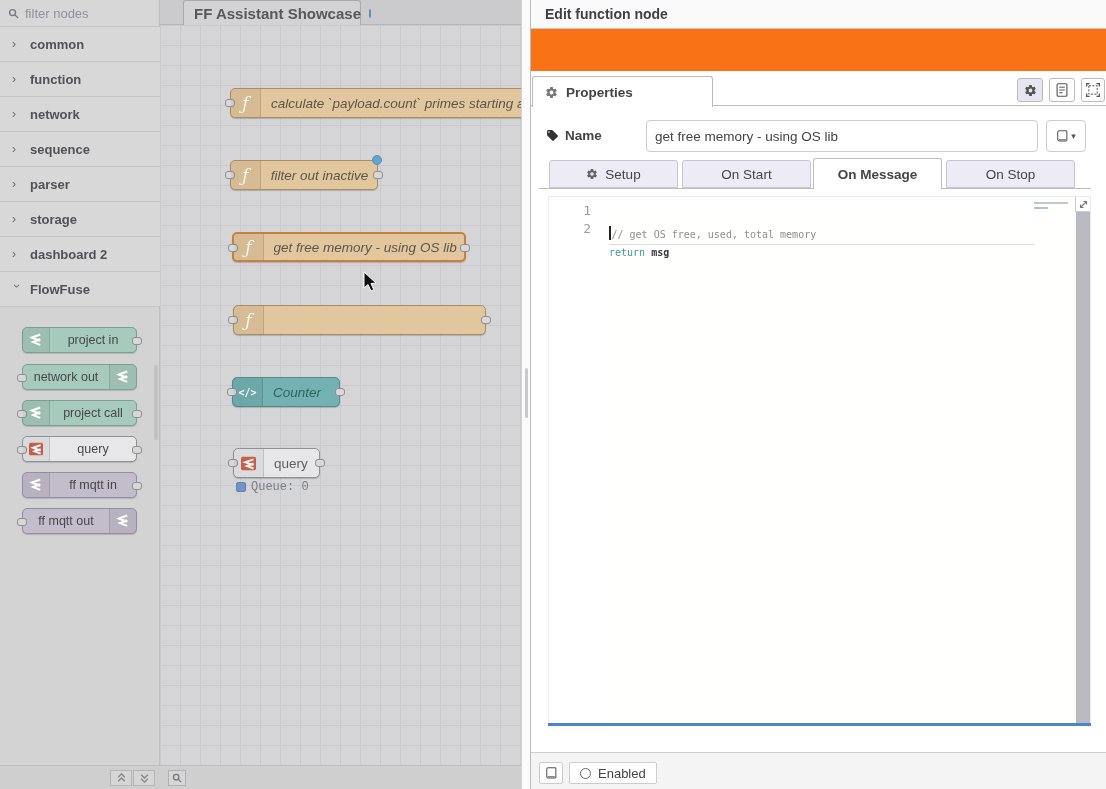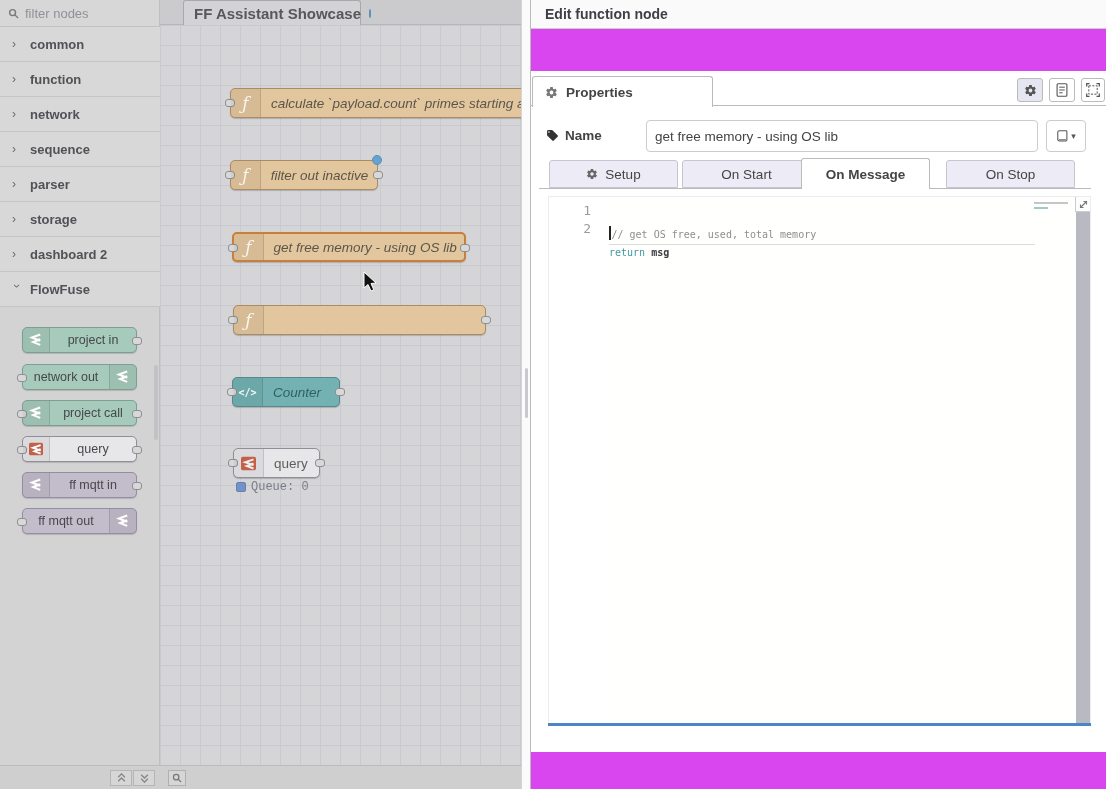--- a/index.html
+++ b/index.html
@@ -82,21 +82,21 @@
           border:1px solid #b0b0b4; display:flex; align-items:center; justify-content:center; cursor:pointer; }
   #cursor { position:absolute; left:203px; top:246px; width:16px; height:22px; }
 
   
   #tray-resizer { position:absolute; left:521px; top:0; width:9px; height:789px; background:#fbfbfc;
           border-left:1px solid #d4d4d6; cursor:col-resize; }
   #tray-resizer .handle { position:absolute; left:3px; top:368px; width:3px; height:50px;
           background:#c9c9ce; border-radius:2px; }
 
   
-  #tray { position:absolute; left:530px; top:0; width:576px; height:789px; background:#d946ef;
+  #tray { position:absolute; left:530px; top:0; width:576px; height:789px; background:#f97316;
           border-left:1px solid #bbb; }
   #tray-header { position:absolute; left:0; top:0; width:100%; height:29px; background:#fafafa;
           border-bottom:1px solid #ccc; display:flex; align-items:center; padding-left:14px; }
   #tray-title { font-size:14px; font-weight:bold; color:#3f3f45; }
   #tray-toolbar { position:absolute; left:0; top:29px; width:100%; height:42px; background:#fafafa;
           border-bottom:1px solid #ccc; }
   .btn { position:absolute; top:6px; height:29px; border:1px solid #ccc; border-radius:2px;
           background:#fff; font-size:13.5px; color:#4a4a4a; display:flex; align-items:center;
           justify-content:center; cursor:pointer; }
   #btn-delete { left:8px; width:59px; color:#999; }
@@ -125,21 +125,21 @@
           border-radius:4px; background:#fff; display:flex; align-items:center; justify-content:center;
           gap:3px; cursor:pointer; color:#555; }
 
   #func-tabs { position:absolute; left:0; top:52px; width:576px; height:33px; }
   #func-tabs .rowline { position:absolute; left:8px; top:30px; width:552px; height:1px; background:#bbb; z-index:1; }
   .ftab { position:absolute; top:2px; height:28px; width:129px; background:#edecf6;
           border:1px solid #c6c6d2; border-radius:3px 3px 0 0; display:flex; align-items:center;
           justify-content:center; gap:7px; font-size:13.5px; color:#444; cursor:pointer; z-index:0; }
   .ftab.active { top:0; height:31px; background:#fff; border-color:#bbb; border-bottom:none;
           font-weight:bold; z-index:2; }
-  #ftab-setup { left:18px; } #ftab-onstart { left:151px; } #ftab-onmessage { left:270px; } #ftab-onstop { left:415px; }
+  #ftab-setup { left:18px; } #ftab-onstart { left:151px; } #ftab-onmessage { left:282px; } #ftab-onstop { left:415px; }
 
   
   #editor { position:absolute; left:17px; top:90px; width:543px; height:527px; background:#fffffe;
           border:1px solid #ececee; border-bottom:none; font-family:"DejaVu Sans Mono",monospace; }
   #editor .gutter { position:absolute; left:0; top:0; width:58px; height:100%; background:#fff; }
   .lnum { position:absolute; right:16px; font-size:13px; color:#9b9ba3; line-height:18px; }
   .codeline { position:absolute; left:60px; font-size:10px; line-height:18px; white-space:pre;margin-top:24px; }
   .codeline.active { border-bottom:1px solid #dcdcdc; width:426px; }
   .cursorbar { display:inline-block; width:1.5px; height:14px; background:#222; vertical-align:-2px; margin-right:1px; }
   .tok-comment { color:#8e908c; }
@@ -465,13 +465,25 @@
       <div id="expand-btn">
         <svg width="9" height="9" viewBox="0 0 12 12">
           <path d="M2 10 L10 2 M6 2 H10 V6 M2 6 V10 H6" fill="none" stroke="#777" stroke-width="1.5"></path>
         </svg>
       </div>
       <div id="ed-scrollstrip"></div>
     </div>
     <div id="ed-focusline"></div>
   </div>
 
+  <div id="tray-footer">
+    <div id="foot-lib">
+      <svg width="12" height="13" viewBox="0 0 18 20">
+        <path d="M4 1 h11 a1.5 1.5 0 0 1 1.5 1.5 v13 a1.5 1.5 0 0 1 -1.5 1.5 h-10 a2.5 2.5 0 0 1 -2.5 -2.5 v-11 A2.5 2.5 0 0 1 5 1z" fill="none" stroke="#555" stroke-width="1.6"></path>
+        <line x1="4" y1="15" x2="15" y2="15" stroke="#555" stroke-width="1.4"></line>
+      </svg>
+    </div>
+    <div id="foot-enabled">
+      <span class="circ"></span>
+      <span>Enabled</span>
+    </div>
+  </div>
 </div>
 
 </body></html>

